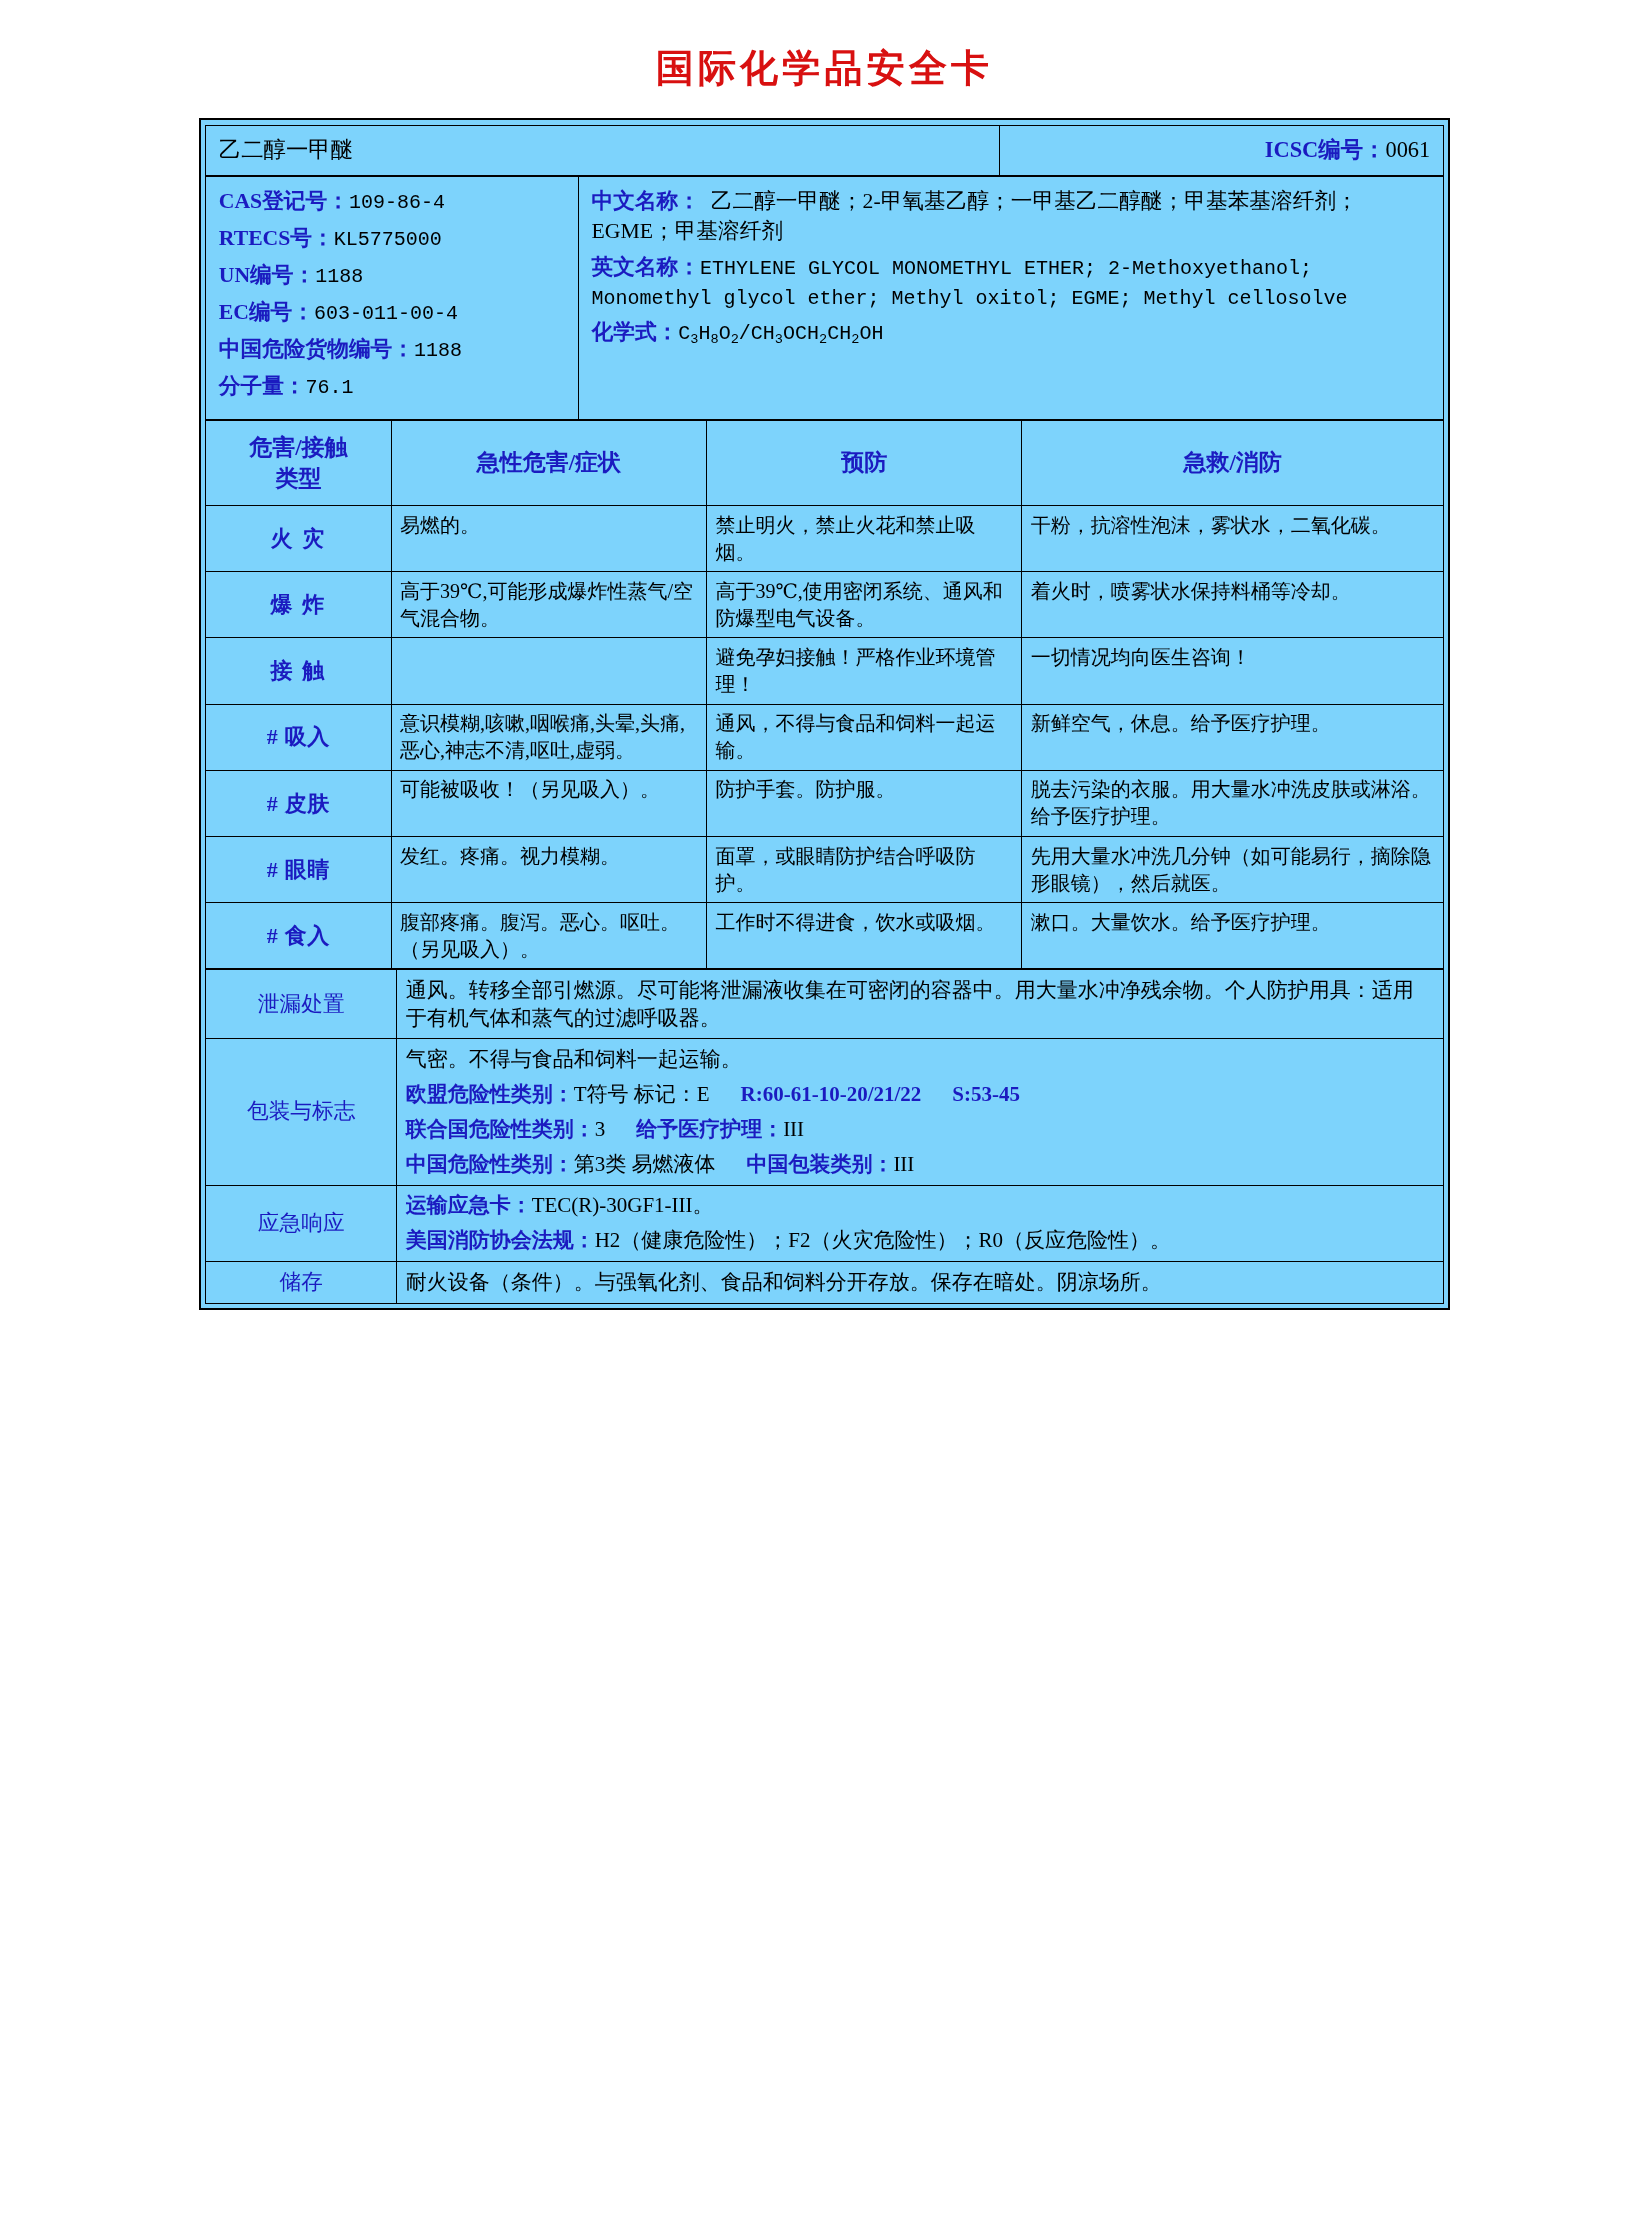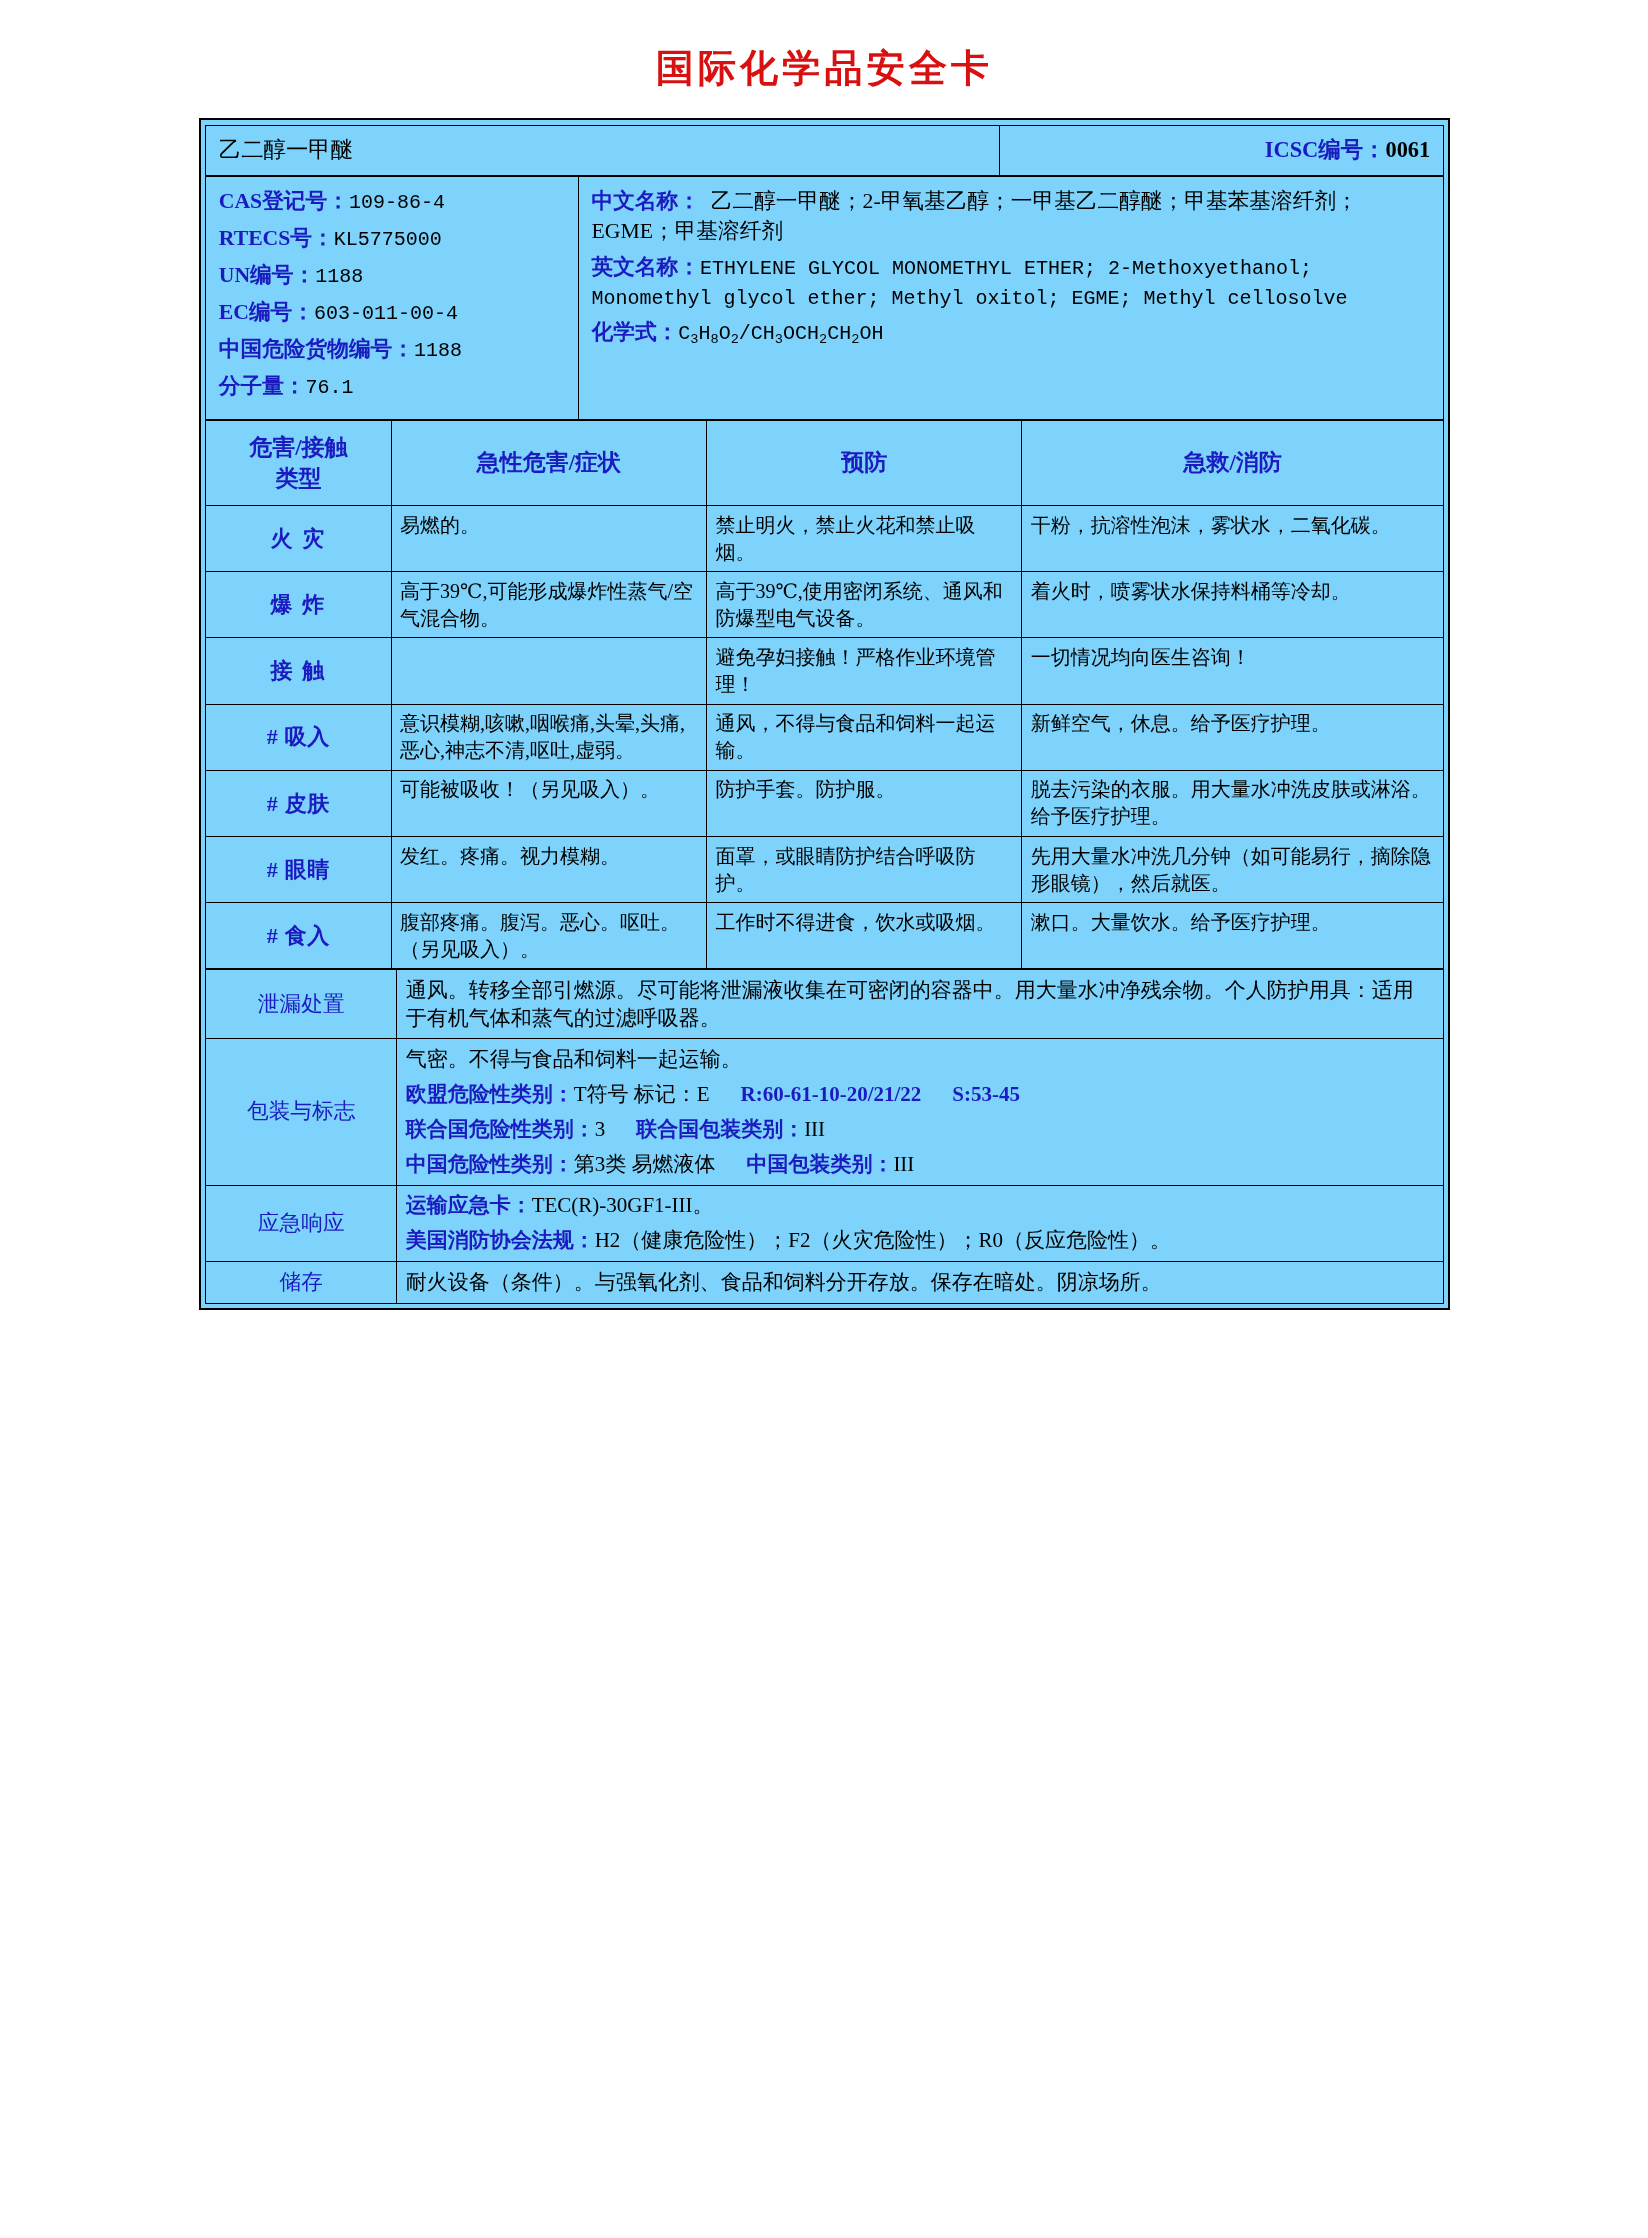--- a/index.html
+++ b/index.html
@@ -56,21 +56,21 @@
   .hdr-name {
     font-size: 22.4px;
   }
   .hdr-icsc {
     text-align: right;
     color: #1b1bc0;
     font-weight: bold;
     font-size: 22.4px;
     white-space: nowrap;
   }
-  .hdr-icsc .num { color: #000; font-weight: bold; }
+  .hdr-icsc .num { color: #000; font-weight: normal; }
 
   
   .idblock td { border: 1.4px solid #000; padding: 9.8px 12.6px; }
   .lbl {
     color: #1b1bc0;
     font-weight: bold;
   }
   .idleft p, .idright p {
     margin: 0 0 7px 0;
     font-size: 21.7px;
@@ -226,21 +226,21 @@
             <tr>
           <td class="rowhead" style="width:14%">泄漏处置</td>
           <td>通风。转移全部引燃源。尽可能将泄漏液收集在可密闭的容器中。用大量水冲净残余物。个人防护用具：适用于有机气体和蒸气的过滤呼吸器。</td>
         </tr>
 
         <tr>
           <td class="rowhead">包装与标志</td>
           <td>
             <p> 气密。不得与食品和饲料一起运输。</p>
             <p><span class="blue">欧盟危险性类别：</span><span>T符号  标记：E</span><span class="spacer"></span><span class="blue">R:60-61-10-20/21/22</span><span class="spacer"></span><span class="blue">S:53-45</span></p>
-            <p><span class="blue">联合国危险性类别：</span><span>3</span><span class="spacer"></span><span class="blue">联合国包装类别：</span><span>III</span></p>
+            <p><span class="blue">联合国危险性类别：</span><span>3</span><span class="spacer"></span><span class="blue">给予医疗护理：</span><span>III</span></p>
             <p><span class="blue">中国危险性类别：</span><span>第3类 易燃液体</span><span class="spacer"></span><span class="blue">中国包装类别：</span><span>III</span></p>
           </td>
         </tr>
 
         <tr>
           <td class="rowhead">应急响应</td>
           <td>
             <p><span class="blue">运输应急卡：</span><span>TEC(R)-30GF1-III。</span></p>
             <p><span class="blue">美国消防协会法规：</span><span>H2（健康危险性）；F2（火灾危险性）；R0（反应危险性）。</span></p>
           </td>

